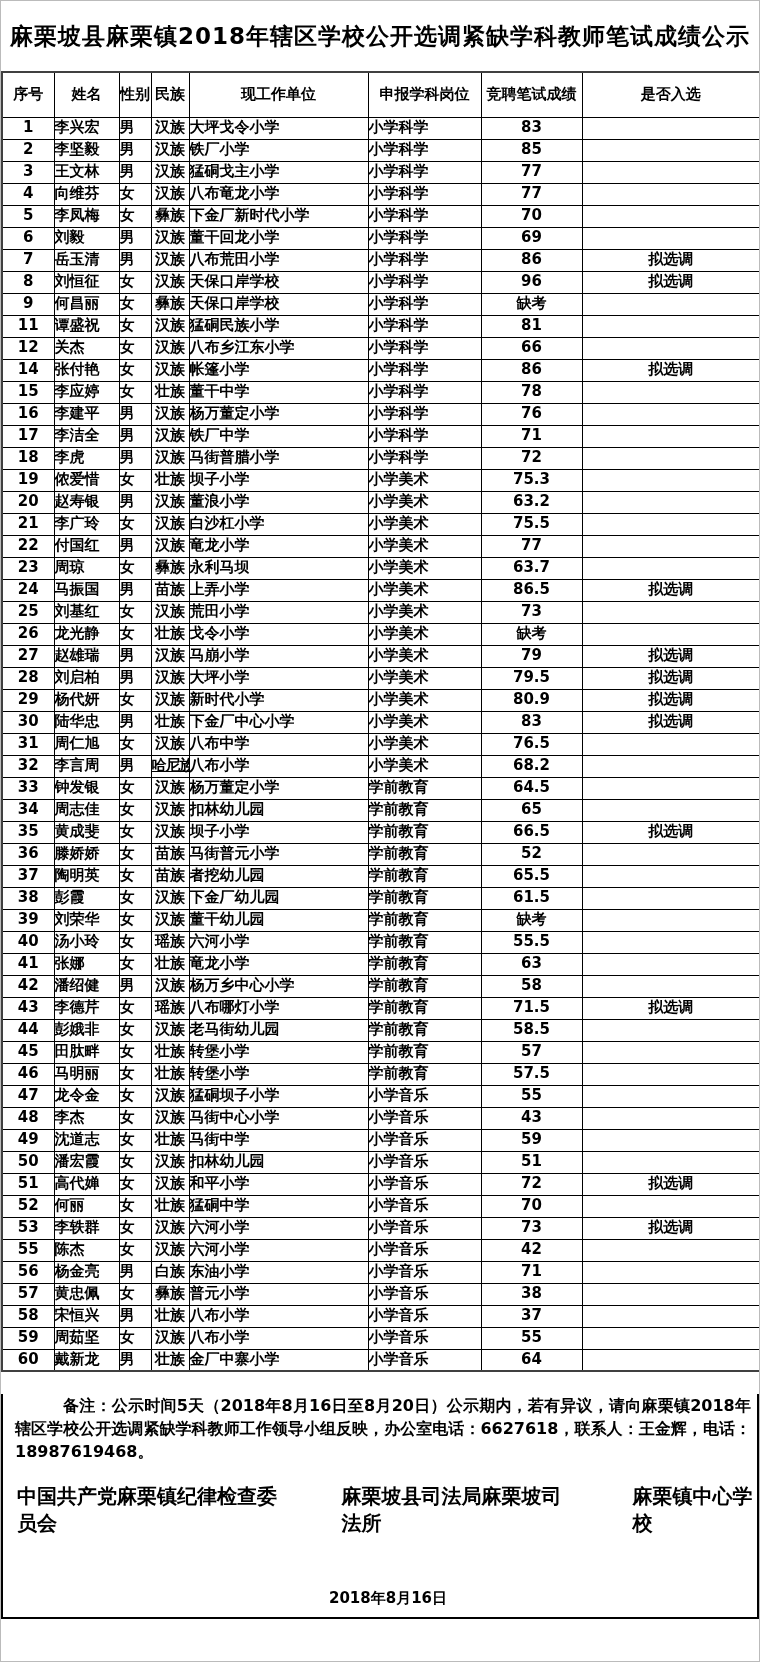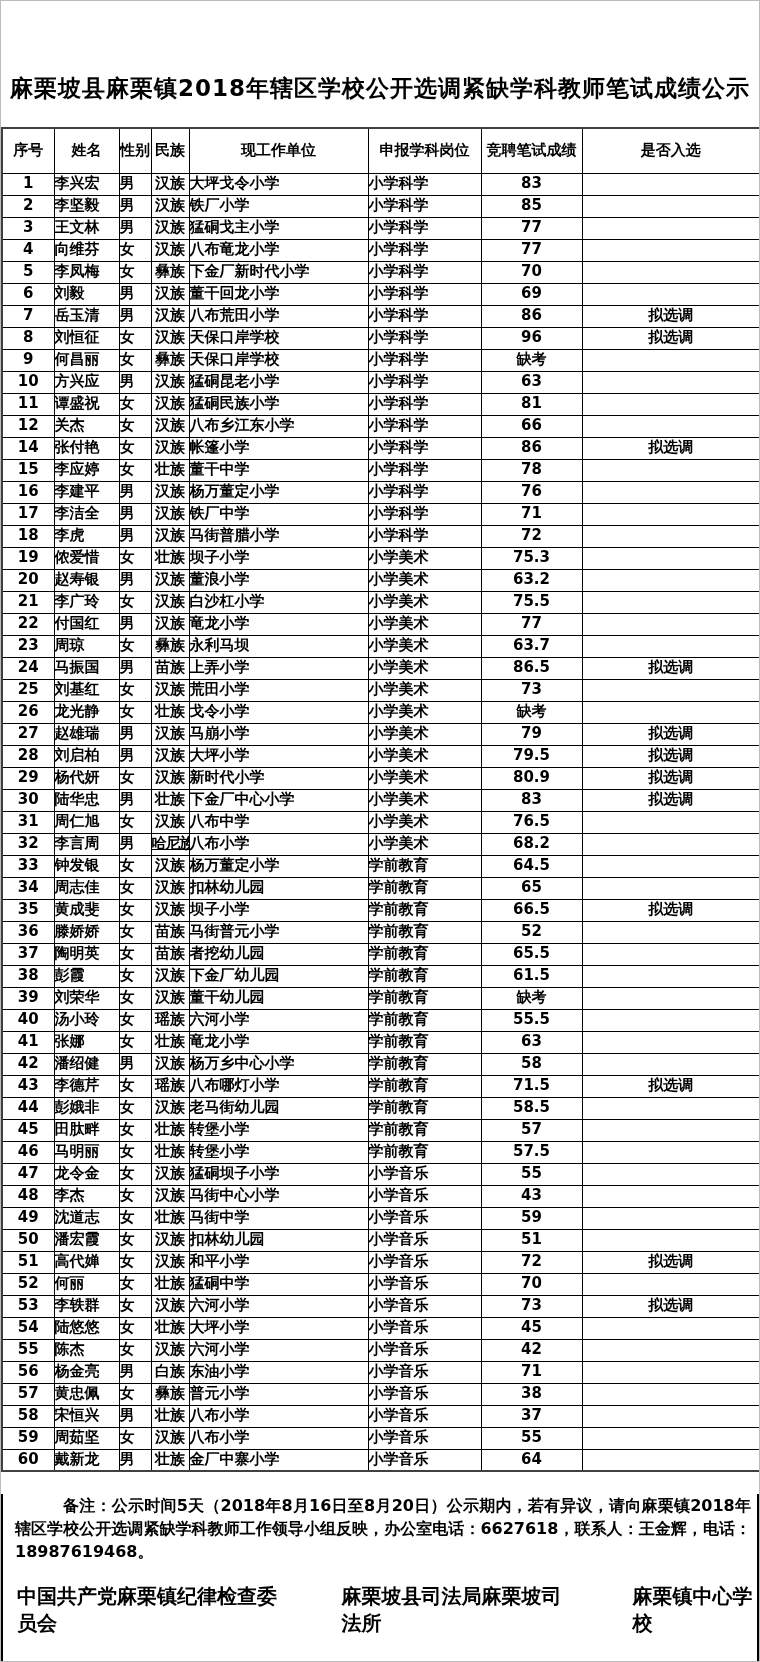--- a/index.html
+++ b/index.html
@@ -10,28 +10,27 @@
     width: 760px;
     height: 1662px;
     margin: 0 auto;
     background: #ffffff;
     color: #000;
     font-weight: bold;
     border: 1px solid #bbb;
     overflow: hidden;
   }
   .title {
-    height: 78px;
+    height: 70px;
     display: flex;
     align-items: center;
     justify-content: center;
     font-size: 23px;
     letter-spacing: 1px;
     font-weight: bold;
-    margin-top: 48px;
   }
   table.results {
     width: 758px;
     margin: 0 auto;
     border-collapse: collapse;
     table-layout: fixed;
     border: 2px solid #404040;
   }
   table.results th, table.results td {
     border: 1px solid #000;
@@ -204,30 +203,20 @@
           <td class="cell-serial">9</td>
           <td class="cell-name">何昌丽</td>
           <td class="cell-gender">女</td>
           <td class="cell-ethnicity">彝族</td>
           <td class="cell-school">天保口岸学校</td>
           <td class="cell-subject">小学科学</td>
           <td class="cell-score">缺考</td>
           <td class="cell-selected"></td>
         </tr>
         <tr>
-          <td class="cell-serial">10</td>
-          <td class="cell-name">方兴应</td>
-          <td class="cell-gender">男</td>
-          <td class="cell-ethnicity">汉族</td>
-          <td class="cell-school">猛硐昆老小学</td>
-          <td class="cell-subject">小学科学</td>
-          <td class="cell-score">63</td>
-          <td class="cell-selected"></td>
-        </tr>
-        <tr>
           <td class="cell-serial">11</td>
           <td class="cell-name">谭盛祝</td>
           <td class="cell-gender">女</td>
           <td class="cell-ethnicity">汉族</td>
           <td class="cell-school">猛硐民族小学</td>
           <td class="cell-subject">小学科学</td>
           <td class="cell-score">81</td>
           <td class="cell-selected"></td>
         </tr>
         <tr>
@@ -632,30 +621,20 @@
         </tr>
         <tr>
           <td class="cell-serial">53</td>
           <td class="cell-name">李轶群</td>
           <td class="cell-gender">女</td>
           <td class="cell-ethnicity">汉族</td>
           <td class="cell-school">六河小学</td>
           <td class="cell-subject">小学音乐</td>
           <td class="cell-score">73</td>
           <td class="cell-selected">拟选调</td>
-        </tr>
-        <tr>
-          <td class="cell-serial">54</td>
-          <td class="cell-name">陆悠悠</td>
-          <td class="cell-gender">女</td>
-          <td class="cell-ethnicity">壮族</td>
-          <td class="cell-school">大坪小学</td>
-          <td class="cell-subject">小学音乐</td>
-          <td class="cell-score">45</td>
-          <td class="cell-selected"></td>
         </tr>
         <tr>
           <td class="cell-serial">55</td>
           <td class="cell-name">陈杰</td>
           <td class="cell-gender">女</td>
           <td class="cell-ethnicity">汉族</td>
           <td class="cell-school">六河小学</td>
           <td class="cell-subject">小学音乐</td>
           <td class="cell-score">42</td>
           <td class="cell-selected"></td>

